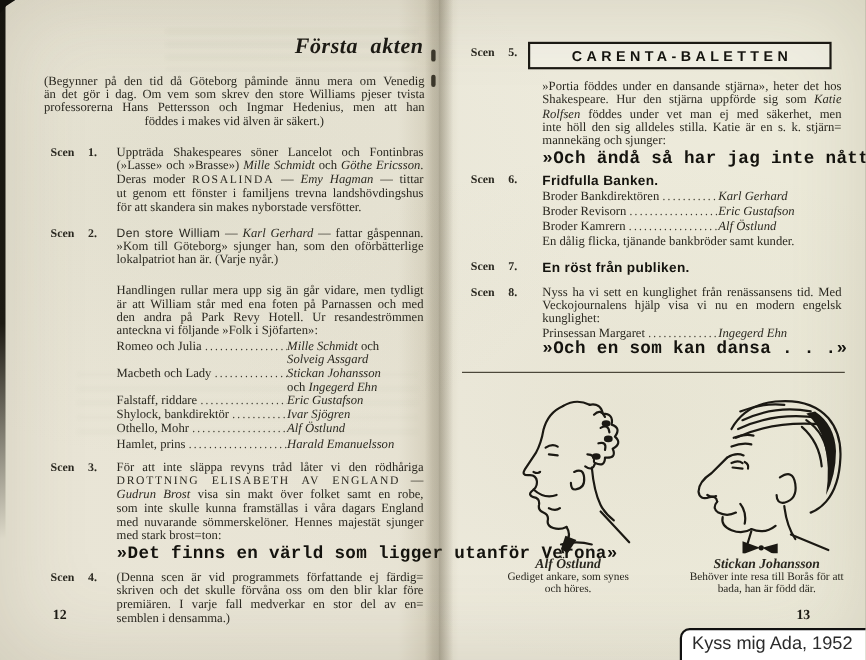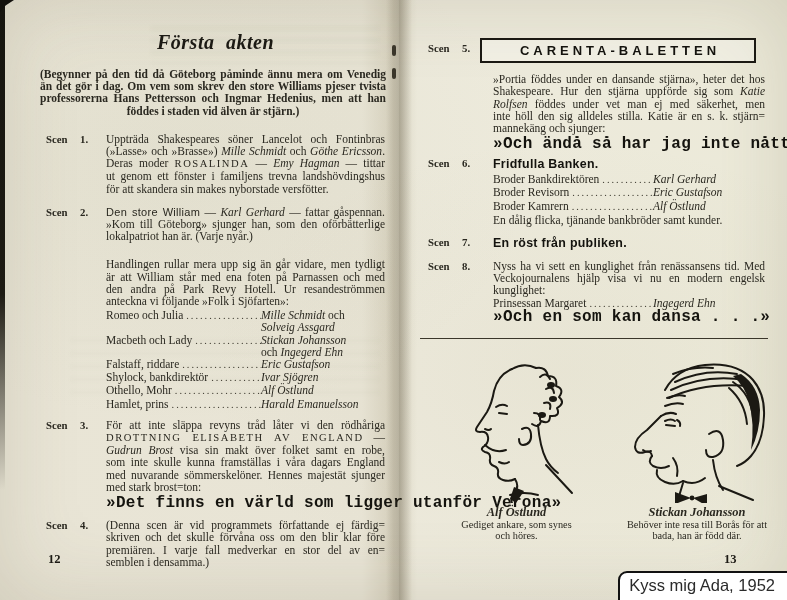--- a/index.html
+++ b/index.html
@@ -32,22 +32,22 @@
   .page-left{left:8px;width:389px;padding:30px 12px 0 38px;box-sizing:border-box;}
   .page-right{left:397px;width:390px;padding:42px 22px 0 31px;box-sizing:border-box;}
 
   .tl{white-space:nowrap;}
   .jl{text-align:justify;text-align-last:justify;}
   .s-i{font-style:italic;}
   .s-caps{letter-spacing:1.5px;font-size:10.6px;}
   .s-bs{font-family:"Liberation Sans",sans-serif;font-weight:400;font-size:11px;letter-spacing:.3px;}
 
   .ptitle{font-size:20px;line-height:24px;font-weight:700;font-style:italic;
-    text-align:center;letter-spacing:.5px;word-spacing:6px;color:#1c1a14;margin-bottom:14px;}
-  .intro{margin-left:-6px;width:346px;font-weight:bold;}
+    text-align:right;letter-spacing:.5px;word-spacing:6px;color:#1c1a14;margin-bottom:14px;}
+  .intro{margin-left:-6px;width:346px;}
   .intro .tl:last-child{text-align:center;}
 
   .scene{display:flex;margin-top:13px;}
   .scene-first{margin-top:16px;}
   .slab{flex:none;display:flex;font-weight:700;font-size:10.8px;}
   .page-left .slab{width:60px;}
   .page-right .slab{width:65px;}
   .sw{width:34px;}
   .sbody{flex:1;min-width:0;}
   .para2{margin-top:16px;}
@@ -96,21 +96,21 @@
   <div class="ghost ghost1"></div>
   <div class="ghost ghost2"></div>
 
   <div class="page page-left">
     <div class="ptitle">Första akten</div>
 
     <div class="intro">
         <div class="tl jl"><span>(Begynner på den tid då Göteborg påminde ännu mera om Venedig</span></div>
         <div class="tl jl"><span>än det gör i dag. Om vem som skrev den store Williams pjeser tvista</span></div>
         <div class="tl jl"><span>professorerna Hans Pettersson och Ingmar Hedenius, men att han</span></div>
-        <div class="tl"><span>föddes i staden vid älven är stjärn.)</span></div>
+        <div class="tl"><span>föddes i makes vid älven är säkert.)</span></div>
       </div>
 
     <div class="scene scene-first">
       <div class="slab">
         <span class="sw">Scen</span>
         <span class="sn">1.</span>
       </div>
       <div class="sbody">
         <div class="para">
             <div class="tl jl"><span>Uppträda Shakespeares söner Lancelot och Fontinbras</span></div>

